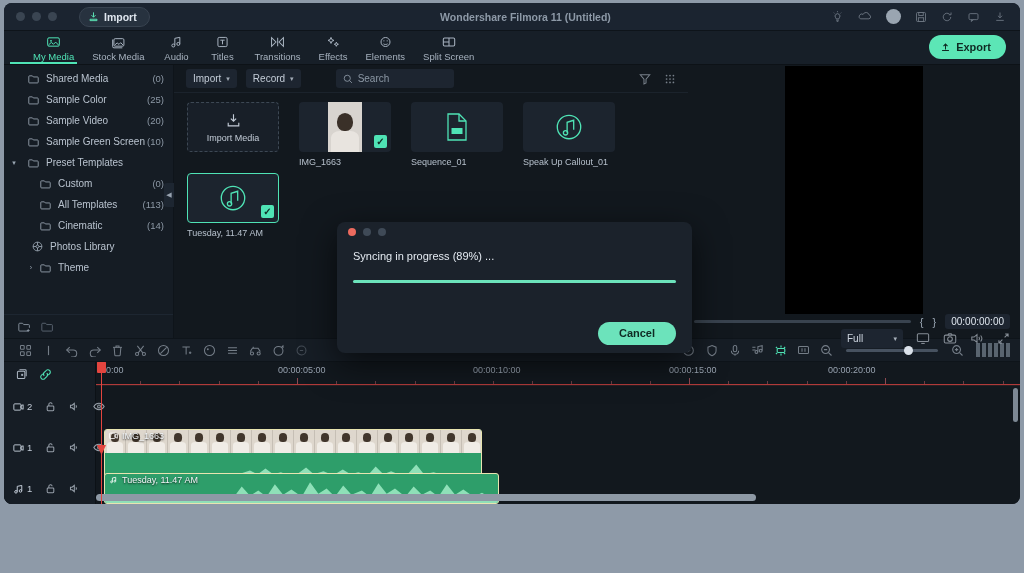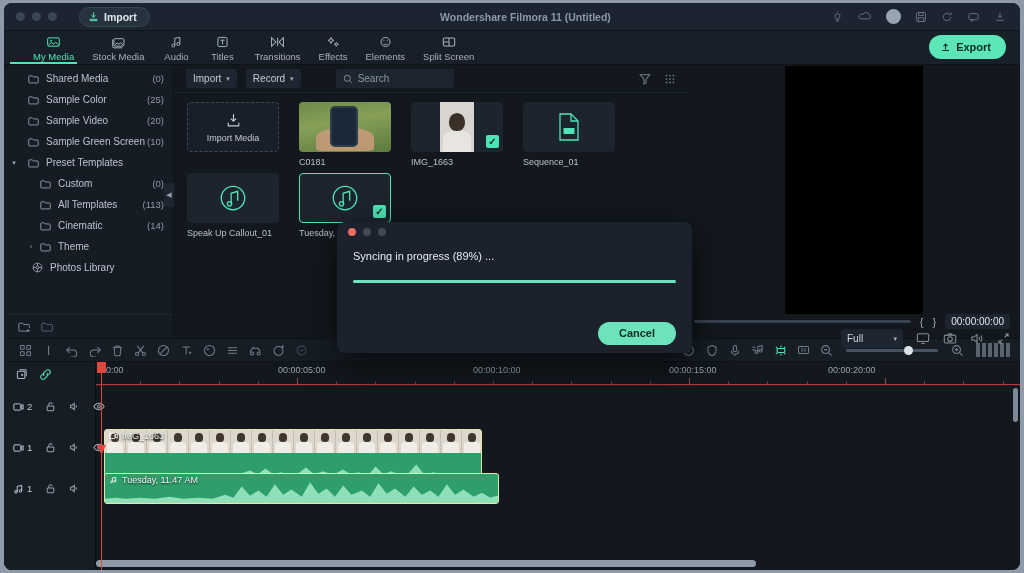--- a/index.html
+++ b/index.html
@@ -5,21 +5,21 @@
   * { margin:0; padding:0; box-sizing:border-box; }
   html,body { width:1024px; height:573px; overflow:hidden; }
   body {
     background:#8e9aa8;
     font-family:"Liberation Sans", sans-serif;
     font-size:11px;
     color:#c9d2dc;
     -webkit-font-smoothing:antialiased;
   }
   .app {
-    position:absolute; left:4px; top:3px; width:1016px; height:567px;
+    position:absolute; left:4px; top:3px; width:1016px; height:501px;
     background:#13191f; border-radius:8px; overflow:hidden;
     display:flex; flex-direction:column;
   }
 
   
   .titlebar {
     height:28px; background:#1b2430; display:flex; align-items:center;
     position:relative; flex:none; border-bottom:1px solid #0e141a;
   }
   .traffic { display:flex; gap:7px; padding-left:12px; align-items:center; }
@@ -489,40 +489,40 @@
         <div class="side-item ind-2">
           <span class="folder-ic">
               <svg width="11" height="10" viewBox="0 0 14 12" fill="none" stroke="#9aa6b3" stroke-width="1.1">
                 <path d="M1 3.2V10a1 1 0 0 0 1 1h10a1 1 0 0 0 1-1V4.4a1 1 0 0 0-1-1H6.8L5.6 2H2a1 1 0 0 0-1 1.2z"></path>
               </svg>
             </span>
           <span class="sname">Cinematic</span>
           <span class="scount">(14)</span>
         </div>
 
-        <div class="side-item ind-2">
-          <span class="caret" style="left:22px;">›</span>
-          <span class="folder-ic">
-              <svg width="11" height="10" viewBox="0 0 14 12" fill="none" stroke="#9aa6b3" stroke-width="1.1">
-                <path d="M1 3.2V10a1 1 0 0 0 1 1h10a1 1 0 0 0 1-1V4.4a1 1 0 0 0-1-1H6.8L5.6 2H2a1 1 0 0 0-1 1.2z"></path>
-              </svg>
-            </span>
-          <span class="sname">Theme</span>
-          <span class="scount"></span>
-        </div>
-
         <div class="side-item ind-1" style="padding-left:28px;">
           <span class="folder-ic">
               <svg width="11" height="11" viewBox="0 0 14 14" fill="none" stroke="#9aa6b3" stroke-width="1.1">
                 <circle cx="7" cy="7" r="5.6"></circle>
                 <circle cx="7" cy="7" r="1.8"></circle>
                 <path d="M7 1.4v3.8M7 8.8v3.8M1.4 7h3.8M8.8 7h3.8"></path>
               </svg>
             </span>
           <span class="sname">Photos Library</span>
+          <span class="scount"></span>
+        </div>
+
+        <div class="side-item ind-2">
+          <span class="caret" style="left:22px;">›</span>
+          <span class="folder-ic">
+              <svg width="11" height="10" viewBox="0 0 14 12" fill="none" stroke="#9aa6b3" stroke-width="1.1">
+                <path d="M1 3.2V10a1 1 0 0 0 1 1h10a1 1 0 0 0 1-1V4.4a1 1 0 0 0-1-1H6.8L5.6 2H2a1 1 0 0 0-1 1.2z"></path>
+              </svg>
+            </span>
+          <span class="sname">Theme</span>
           <span class="scount"></span>
         </div>
 
       </div>
 
       <div class="side-bottom">
         <span>
             <svg width="13" height="12" viewBox="0 0 16 14" fill="none" stroke="#8b96a3" stroke-width="1.1">
               <path d="M1 3.4V11a1 1 0 0 0 1 1h10.5"></path>
               <path d="M1 3.4A1 1 0 0 1 2 2.4h3.6L7 4h6a1 1 0 0 1 1 1v3"></path>
@@ -584,26 +584,20 @@
           <div class="thumb dashed">
             <svg width="17" height="17" viewBox="0 0 18 18" fill="none" stroke="#c3ccd7" stroke-width="1.2">
                 <path d="M9 2.5v7.2M6.2 7l2.8 2.8L11.8 7"></path>
                 <path d="M3.4 11.5v3.2h11.2v-3.2"></path>
               </svg>
             <span style="font-size:9px;color:#c3ccd7;">Import Media</span>
           </div>
           <div class="cap hidden-ph"></div>
         </div>
 
-        <div class="cell">
-          <div class="thumb">
-            <div class="phone-thumb"></div>
-          </div>
-          <div class="cap">C0181</div>
-        </div>
 
         <div class="cell">
           <div class="thumb">
             <div class="port-thumb"></div>
             <span class="check">✓</span>
           </div>
           <div class="cap">IMG_1663</div>
         </div>
 
         <div class="cell">

